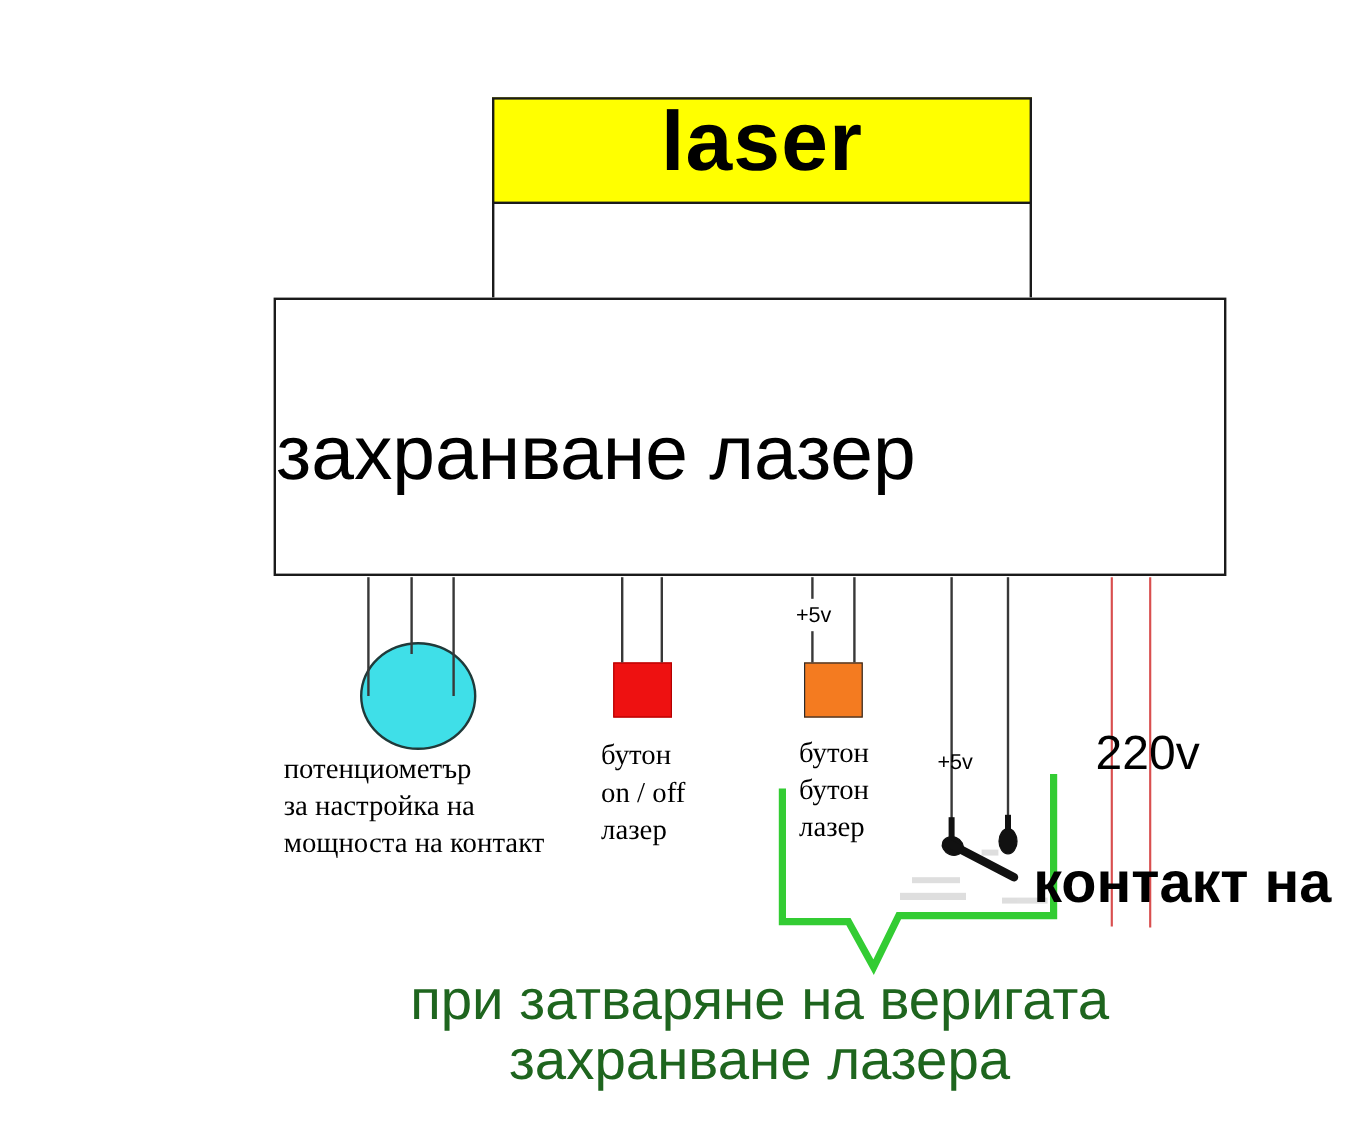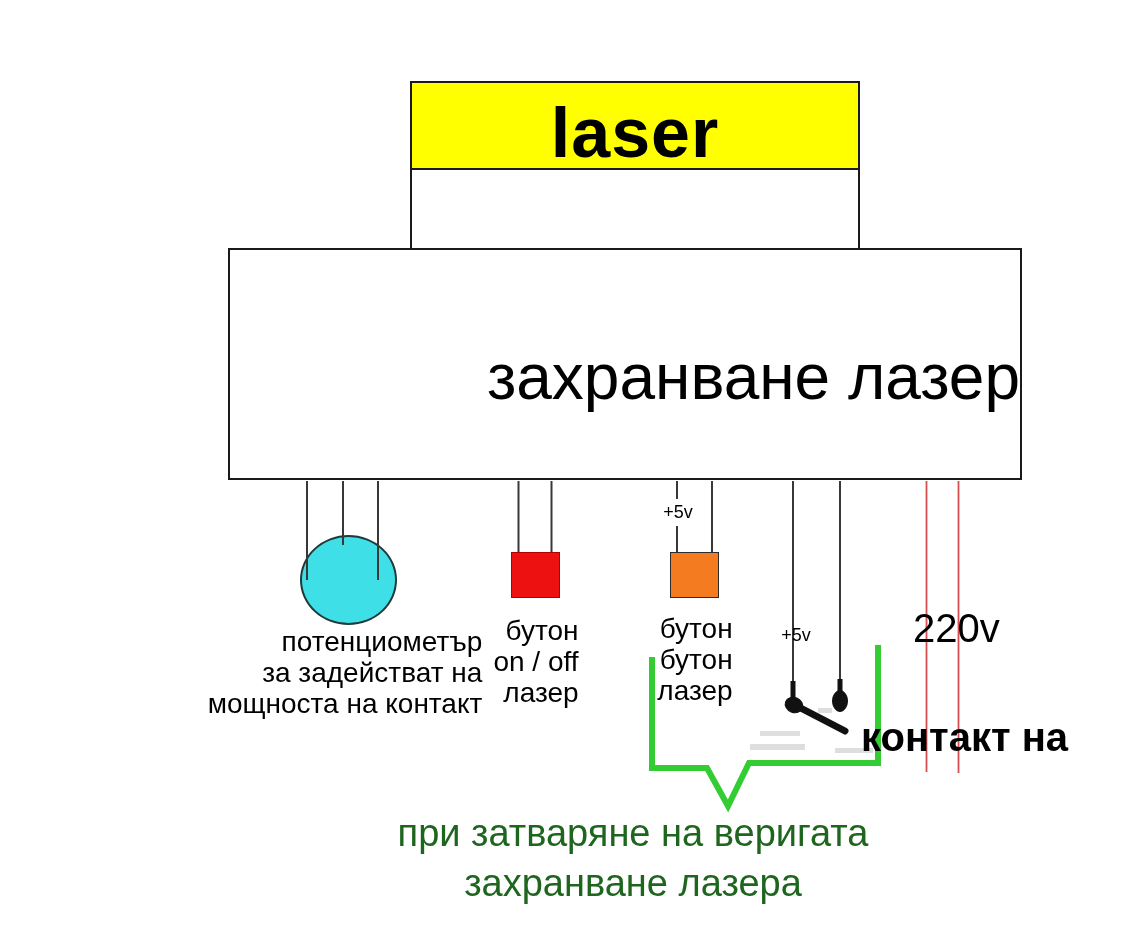--- a/index.html
+++ b/index.html
@@ -6,55 +6,55 @@
   html,body{margin:0;padding:0;background:#ffffff;}
   .stage{
     position:relative;width:1126px;height:940px;background:#ffffff;overflow:hidden;
     font-family:"Liberation Sans","DejaVu Sans",sans-serif;color:var(--text,#000);
   }
   .abs{position:absolute;}
   
   .laser-box{
     left:410px;top:81px;width:450px;height:89px;box-sizing:border-box;
     background:var(--laser-box-fill,#ffff00);border:2px solid #1a1a1a;
-    display:flex;align-items:flex-end;justify-content:center;z-index:1;
+    display:flex;align-items:flex-start;justify-content:center;z-index:1;
   }
   .laser-label{font-size:70px;font-weight:bold;letter-spacing:1px;line-height:1;}
   .connector-box{
     left:410px;top:170px;width:450px;height:78px;box-sizing:border-box;
     background:#ffffff;border-left:2px solid #1a1a1a;border-right:2px solid #1a1a1a;z-index:1;
   }
   .psu-box{
     left:228px;top:248px;width:794px;height:232px;box-sizing:border-box;
     background:#ffffff;border:2px solid #1a1a1a;
-    display:flex;align-items:center;justify-content:flex-end;z-index:1;
+    display:flex;align-items:center;justify-content:flex-start;z-index:1;
   }
   .psu-label{font-size:64px;line-height:1;padding-top:26px;}
   
   .pot-circle{
     left:300px;top:535px;width:97px;height:90px;border-radius:50%;
     background:var(--potentiometer-fill,#3fdfe8);border:2.5px solid #203a3a;box-sizing:border-box;z-index:1;
   }
   .btn{width:49px;height:46px;box-sizing:border-box;z-index:1;}
   .btn-onoff{left:511px;top:552px;background:var(--button-onoff-fill,#ee1111);border:1px solid #b30000;}
   .btn-test{left:670px;top:552px;background:var(--button-test-fill,#f47b20);border:1.5px solid #2b2b2b;}
   
   .wires-svg{left:0;top:0;z-index:2;}
   .wire{stroke:var(--wire,#383838);stroke-width:2;fill:none;}
   .mains{stroke:var(--mains-line,#d94f4f);stroke-width:1.8;fill:none;}
   .bracket{stroke:var(--bracket-green,#33cc33);stroke-width:6;fill:none;stroke-linejoin:miter;}
   .switch-part{stroke:#111;fill:#111;}
   .faded{fill:#d9d9d9;}
   
-  .lbl{z-index:3;text-align:right;font-size:28px;line-height:31px;white-space:nowrap;}
+  .lbl{z-index:3;text-align:left;font-size:24px;line-height:31px;white-space:nowrap;font-family:Liberation Serif, serif;}
   .center-x{transform:translateX(-50%);}
   .v5{font-size:18px;line-height:27px;background:#ffffff;padding:0 3px;z-index:3;white-space:nowrap;}
   .v220{font-size:40px;line-height:40px;z-index:3;white-space:nowrap;}
-  .relay-lbl{font-size:40px;font-weight:bold;line-height:50px;text-align:left;z-index:3;white-space:nowrap;}
-  .note{font-size:38px;line-height:50px;color:var(--note-green,#1e651e);text-align:center;z-index:3;white-space:nowrap;}
+  .relay-lbl{font-size:48px;font-weight:bold;line-height:50px;text-align:left;z-index:3;white-space:nowrap;}
+  .note{font-size:47px;line-height:50px;color:var(--note-green,#1e651e);text-align:center;z-index:3;white-space:nowrap;}
 </style>
 </head>
 <body>
 
 <div class="stage">
 
   <div class="abs laser-box">
     <span class="laser-label">laser</span>
   </div>
 
@@ -110,21 +110,21 @@
       <line class="switch-part" x1="793" y1="681" x2="793" y2="700" stroke-width="5"></line>
       <ellipse class="switch-part" cx="794" cy="705" rx="9" ry="7.5" transform="rotate(22 794 705)"></ellipse>
       <line class="switch-part" x1="791" y1="703" x2="845" y2="731" stroke-width="7" stroke-linecap="round"></line>
       <line class="switch-part" x1="840" y1="679" x2="840" y2="693" stroke-width="5"></line>
       <ellipse class="switch-part" cx="840" cy="701" rx="7.5" ry="10.5"></ellipse>
     </g>
   </svg>
 
   <div class="abs lbl center-x" style="left:345px;top:626px;">
     <div>потенциометър</div>
-    <div>за задействат на</div>
+    <div>за настройка на</div>
     <div>мощноста на контакт</div>
   </div>
 
   <div class="abs lbl center-x" style="left:536px;top:615px;">
     <div>бутон</div>
     <div>on / off</div>
     <div>лазер</div>
   </div>
 
   <div class="abs lbl center-x" style="left:695px;top:613px;">

